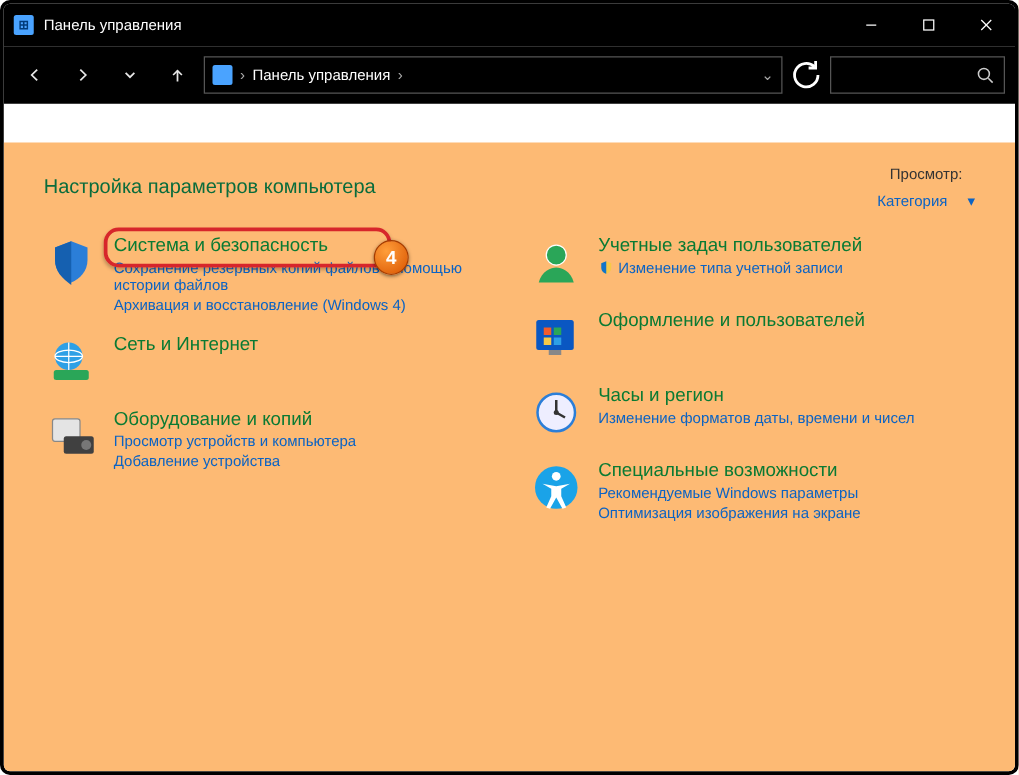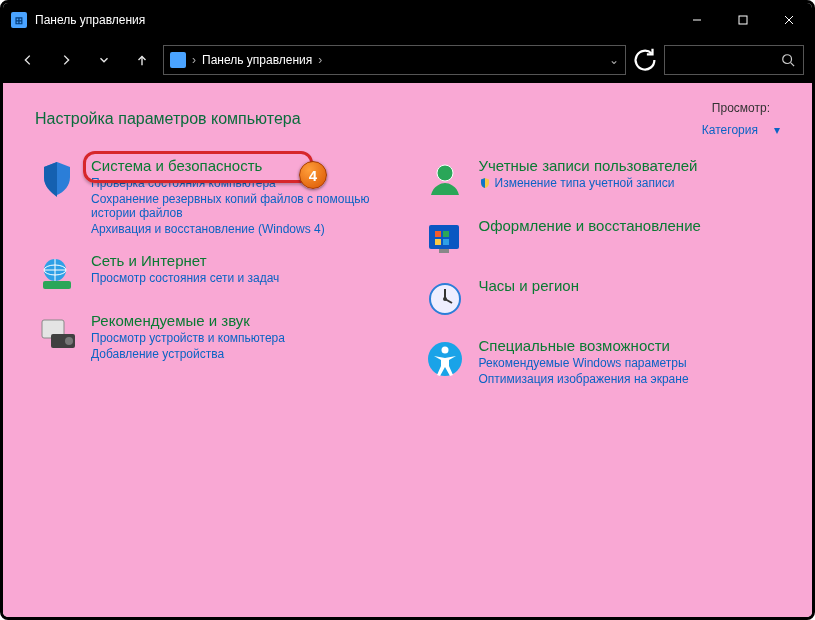--- a/index.html
+++ b/index.html
@@ -12,21 +12,21 @@
   .winbtn { width:46px; height:34px; display:flex; align-items:center; justify-content:center; color:#fff; cursor:pointer; }
   .winbtn svg { width:10px; height:10px; }
   .navbar { height:46px; background:#000; display:flex; align-items:center; padding:0 8px; gap:4px; }
   .navbtn { width:34px; height:34px; display:flex; align-items:center; justify-content:center; color:#fff; cursor:pointer; opacity:.9; }
   .navbtn svg { width:14px; height:14px; stroke:#fff; fill:none; stroke-width:1.6; }
   .addr { flex:1; height:30px; border:1px solid #555; display:flex; align-items:center; padding:0 6px; gap:6px; color:#fff; font-size:12px; }
   .addr .ico { width:16px; height:16px; background:#4aa3ff; border-radius:2px; }
   .addr .sep { color:#aaa; }
   .addrbtn { width:30px; height:30px; display:flex; align-items:center; justify-content:center; color:#fff; cursor:pointer; }
   .searchbox { width:140px; height:30px; border:1px solid #555; display:flex; align-items:center; justify-content:flex-end; padding:0 8px; }
-  .content { flex:1; background:#f9a8d4; display:flex; flex-direction:column; padding:18px 32px; overflow:auto; }
+  .content { flex:1; background:#fdba74; display:flex; flex-direction:column; padding:18px 32px; overflow:auto;margin-top:31px; }
   .headrow { display:flex; align-items:center; justify-content:space-between; margin-bottom:20px; }
   .headrow .heading { color:#0a6c3c; font-size:16px; font-weight:400; }
   .viewby { font-size:12px; color:#333; display:flex; align-items:center; gap:8px;flex-direction:column; }
   .viewby .link { color:#0b63c4; cursor:pointer; display:flex; align-items:center; gap:16px; }
   .cols { display:flex; gap:30px; }
   .col { flex:1; display:flex; flex-direction:column; gap:16px; }
   .cat { display:flex; gap:12px; align-items:flex-start; position:relative; }
   .cat .icon { width:44px; height:44px; flex-shrink:0; display:flex; align-items:center; justify-content:center; }
   .cat .txt { display:flex; flex-direction:column; gap:2px; }
   .cat .title { color:#0a7a33; font-size:15px; cursor:pointer; }
@@ -123,67 +123,65 @@
       <div class="col" id="col-left">
             <div class="cat">
               <div class="icon">
                 <svg class="i" viewBox="0 0 40 40">
                   <path d="M20 3l13 5v10c0 9-6 15-13 18C13 33 7 27 7 18V8z" fill="#2b7ed8"></path>
                   <path d="M20 3v35C13 33 7 27 7 18V8z" fill="#1560b0"></path>
                 </svg>
               </div>
               <div class="txt">
                 <a class="title">Система и безопасность</a>
-                <a class="sub">Проверка состояния компьютера</a>
                 <a class="sub">Сохранение резервных копий файлов с помощью истории файлов</a>
                 <a class="sub">Архивация и восстановление (Windows 4)</a>
               </div>
               <div class="highlight"></div>
               <div class="badge">4</div>
             </div>
             <div class="cat">
               <div class="icon">
                 <svg class="i" viewBox="0 0 40 40">
                   <circle cx="18" cy="16" r="11" fill="#2ea0e6"></circle>
                   <ellipse cx="18" cy="16" rx="11" ry="5" fill="none" stroke="#fff" stroke-width="1"></ellipse>
                   <path d="M18 5v22M7 16h22" stroke="#fff" stroke-width="1"></path>
                   <rect x="6" y="27" width="28" height="8" rx="2" fill="#2aa658"></rect>
                 </svg>
               </div>
               <div class="txt">
                 <a class="title">Сеть и Интернет</a>
-                <a class="sub">Просмотр состояния сети и задач</a>
               </div>
             </div>
             <div class="cat">
               <div class="icon">
                 <svg class="i" viewBox="0 0 40 40">
                   <rect x="5" y="6" width="22" height="18" rx="2" fill="#e4e4e4" stroke="#888"></rect>
                   <rect x="14" y="20" width="24" height="14" rx="2" fill="#404040"></rect>
                   <circle cx="32" cy="27" r="4" fill="#777"></circle>
                 </svg>
               </div>
               <div class="txt">
-                <a class="title">Рекомендуемые и звук</a>
+                <a class="title">Оборудование и копий</a>
                 <a class="sub">Просмотр устройств и компьютера</a>
                 <a class="sub">Добавление устройства</a>
               </div>
             </div>
           </div>
       <div class="col" id="col-right">
             <div class="cat">
               <div class="icon">
                 <svg class="i" viewBox="0 0 40 40">
                   <circle cx="20" cy="14" r="8" fill="#2aa658"></circle>
                   <path d="M6 36c2-9 10-12 14-12s12 3 14 12z" fill="#2aa658"></path>
                   <circle cx="20" cy="14" r="8" fill="none" stroke="#fff" stroke-width="1"></circle>
                 </svg>
               </div>
               <div class="txt">
-                <a class="title">Учетные записи пользователей</a>
+                <a class="title">Учетные задач пользователей</a>
                 <a class="sub">
                   <svg class="shield-mini" viewBox="0 0 12 12">
                     <path d="M6 1l4 1.5V6c0 3-2 4.5-4 5-2-.5-4-2-4-5V2.5z" fill="#f7c948"></path>
                     <path d="M6 1v10c-2-.5-4-2-4-5V2.5z" fill="#1074c9"></path>
                   </svg>
                   <span>Изменение типа учетной записи</span>
                 </a>
               </div>
             </div>
             <div class="cat">
@@ -191,34 +189,35 @@
                 <svg class="i" viewBox="0 0 40 40">
                   <rect x="4" y="6" width="30" height="24" rx="2" fill="#0a57c2"></rect>
                   <rect x="10" y="12" width="6" height="6" fill="#f25c2a"></rect>
                   <rect x="18" y="12" width="6" height="6" fill="#2aa658"></rect>
                   <rect x="10" y="20" width="6" height="6" fill="#f7c948"></rect>
                   <rect x="18" y="20" width="6" height="6" fill="#2ea0e6"></rect>
                   <rect x="14" y="30" width="10" height="4" fill="#888"></rect>
                 </svg>
               </div>
               <div class="txt">
-                <a class="title">Оформление и восстановление</a>
+                <a class="title">Оформление и пользователей</a>
               </div>
             </div>
             <div class="cat">
               <div class="icon">
                 <svg class="i" viewBox="0 0 40 40">
                   <circle cx="20" cy="20" r="15" fill="#eef" stroke="#2b7ed8" stroke-width="2"></circle>
                   <line x1="20" y1="20" x2="20" y2="10" stroke="#333" stroke-width="2"></line>
                   <line x1="20" y1="20" x2="27" y2="24" stroke="#333" stroke-width="2"></line>
                   <circle cx="20" cy="20" r="2" fill="#333"></circle>
                 </svg>
               </div>
               <div class="txt">
                 <a class="title">Часы и регион</a>
+                <a class="sub">Изменение форматов даты, времени и чисел</a>
               </div>
             </div>
             <div class="cat">
               <div class="icon">
                 <svg class="i" viewBox="0 0 40 40">
                   <circle cx="20" cy="20" r="17" fill="#1aa3e8"></circle>
                   <circle cx="20" cy="11" r="3.5" fill="#fff"></circle>
                   <path d="M9 17l11 2 11-2-7 4v6l4 9-3 1-5-9-5 9-3-1 4-9v-6z" fill="#fff"></path>
                 </svg>
               </div>

